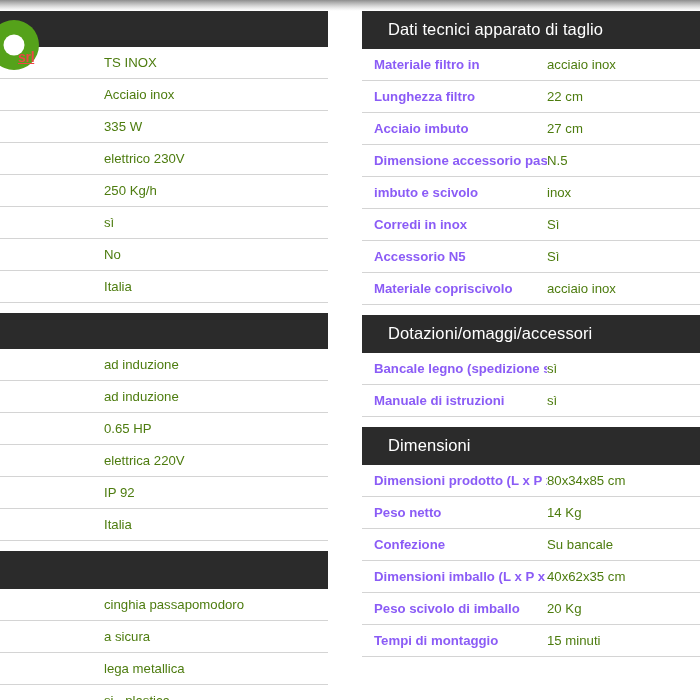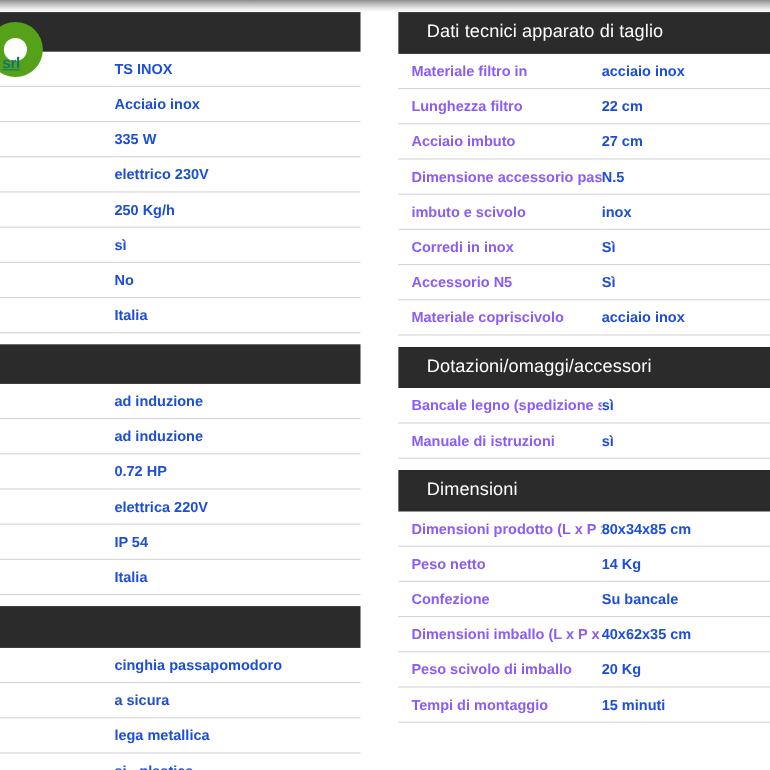--- a/index.html
+++ b/index.html
@@ -29,33 +29,33 @@
   }
 
   .row td{
     border-bottom:1px solid #d4d4d4;
     font-size:13.2px;color:#2f2f2f;
     padding:8px 0 8px 0;
     height:14px;line-height:15px;
     white-space:nowrap;overflow:hidden;
   }
   .row .k{font-weight:bold;color:#8b5cf6;padding-left:12px;}
-  .row .v{font-weight:bold;color:#1d4ed8;}
+  .row .v{font-weight:normal;color:#4d7c0f;}
 
   .spacer-row td{border:0;height:10px;padding:0;background:#fff;}
 
   
   .logo{
     position:absolute;left:-34px;top:14px;width:200px;height:58px;
     pointer-events:none;
   }
   .logo svg{display:block;}
   .logo-srl{
-    position:absolute;left:36px;top:36px;
-    font-size:14px;font-weight:bold;color:#0f766e;
+    position:absolute;left:52px;top:36px;
+    font-size:14px;font-weight:bold;color:#ef4444;
     letter-spacing:-.3px;line-height:14px;text-decoration:underline;
   }
   
   .gutter{
     position:absolute;left:328px;top:11px;width:34px;height:689px;background:#ffffff;
   }
   .left-clip{
     position:absolute;left:0px;top:11px;width:328px;height:689px;overflow:hidden;
   }
   .right-clip{
@@ -119,29 +119,29 @@
             <tr class="row">
               <td class="k"></td>
               <td class="v">ad induzione</td>
             </tr>
             <tr class="row">
               <td class="k"></td>
               <td class="v">ad induzione</td>
             </tr>
             <tr class="row">
               <td class="k"></td>
-              <td class="v">0.72 HP</td>
+              <td class="v">0.65 HP</td>
             </tr>
             <tr class="row">
               <td class="k"></td>
               <td class="v">elettrica 220V</td>
             </tr>
             <tr class="row">
               <td class="k"></td>
-              <td class="v">IP 54</td>
+              <td class="v">IP 92</td>
             </tr>
             <tr class="row">
               <td class="k"></td>
               <td class="v">Italia</td>
             </tr>
             <tr class="spacer-row">
               <td colspan="2"></td>
             </tr>
             <tr class="section-head">
               <td colspan="2">ne</td>

